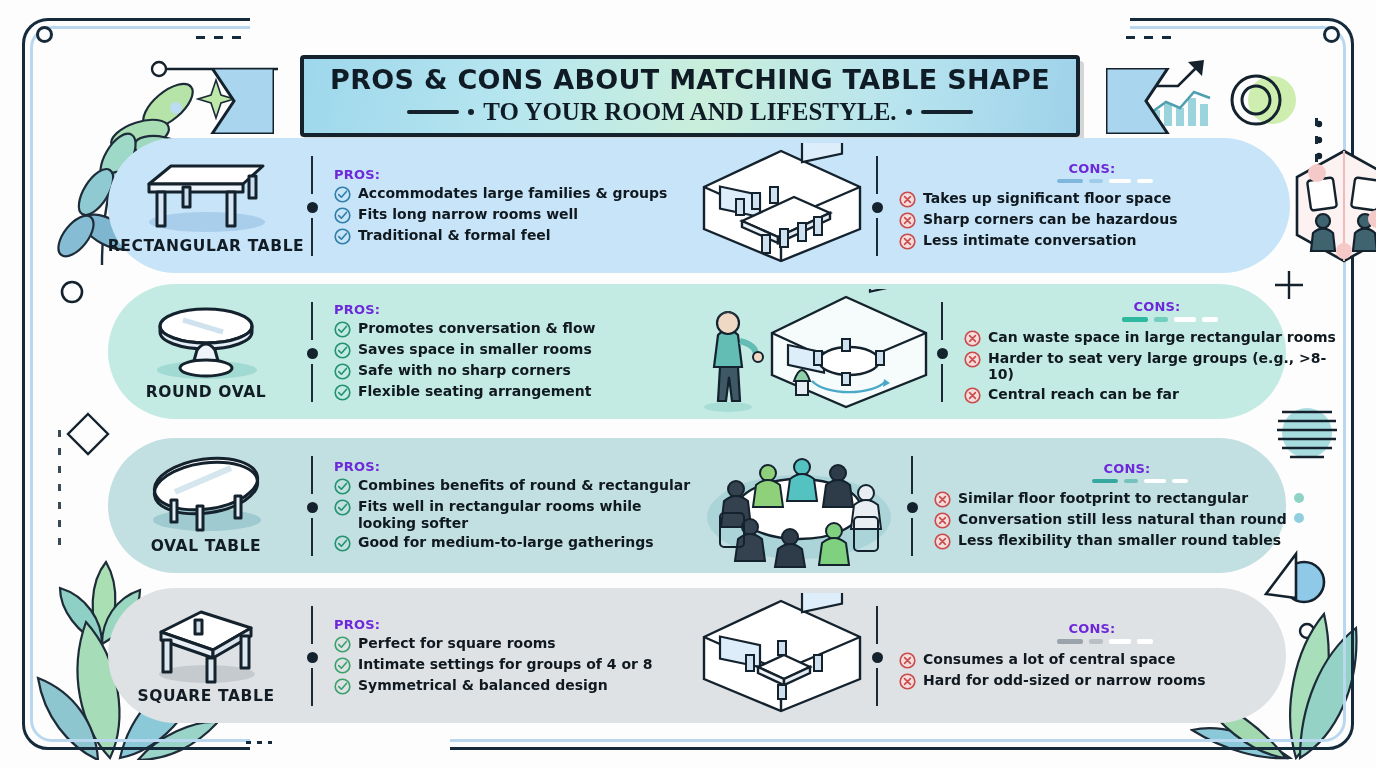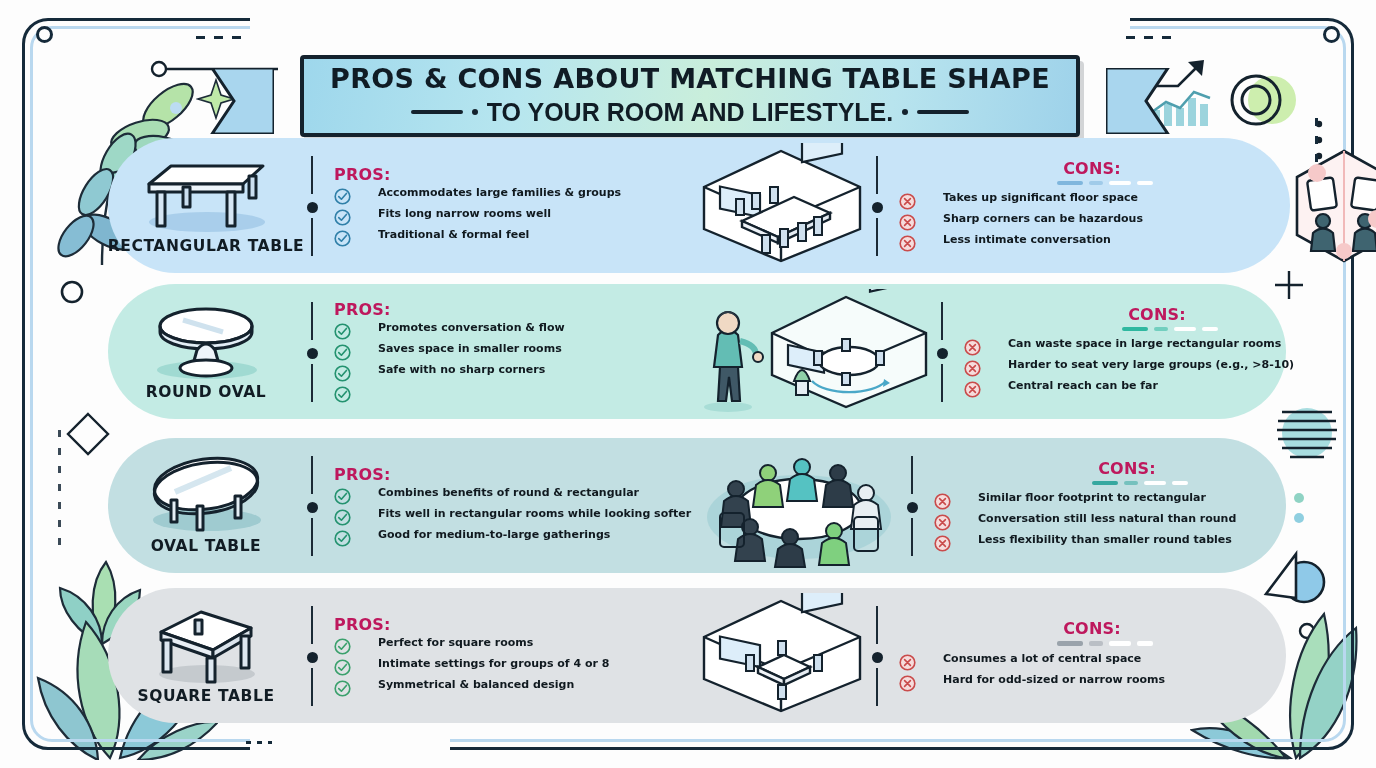--- a/index.html
+++ b/index.html
@@ -75,21 +75,21 @@
   .banner-line1 {
     font-size: 27px; font-weight: bold; letter-spacing: 0.3px;
     color: #101c25; white-space: nowrap; line-height: 1.05;
     font-family: "DejaVu Sans", sans-serif;
   }
   .banner-line2-row { display: flex; align-items: center; gap: 9px; margin-top: 4px; }
   .banner-rule { width: 52px; height: 4px; background: #14222d; border-radius: 2px; }
   .banner-dot { width: 6px; height: 6px; background: #14222d; border-radius: 50%; }
   .banner-line2 {
     font-size: 25px; font-weight: bold; color: #101c25; white-space: nowrap;
-    font-family: Liberation Sans, sans-serif;
+    font-family: Liberation Serif, serif;
   }
   .banner-shadow-l, .banner-shadow-r {
     position: absolute; top: 86px; width: 62px; height: 14px; background: #1b2a36;
   }
   .banner-shadow-l { left: 42px; }
   .banner-shadow-r { right: 42px; }
 
   
   .row {
     position: absolute; left: 108px; width: 1182px; height: 135px;
@@ -122,34 +122,33 @@
   .divider .seg.bot { bottom: 0; height: 38px; }
   .divider .bullet {
     position: absolute; left: 2.5px; top: 46px;
     width: 11px; height: 11px; border-radius: 50%; background: #14222d;
   }
 
   .listcol { flex: 0 0 auto; padding-left: 14px; }
   .listcol.pros { width: 374px; }
   .listcol.cons { width: 400px; }
   .col-head {
-    font-size: 16px; font-weight: bold; color: #be185d;
+    font-size: 13px; font-weight: bold; color: #6d28d9;
     margin-bottom: 3px; letter-spacing: 0.2px;
     font-family: "DejaVu Sans", sans-serif;
   }
   .cons-head-row { display: flex; align-items: center; flex-direction: column; }
   .cons-dashes { display: flex; align-items: center; gap: 6px; margin-left: 26px; margin-bottom: 4px;}
   .cons-dashes i { display: block; height: 4.5px; border-radius: 2px; }
 
   .item { display: flex; align-items: flex-start; gap: 7px; margin-top: 3px; }
   .item .mark { flex: 0 0 auto; margin-top: 1px; }
   .item .txt {
-    font-size: 11px; font-weight: 600; color: #10191f; line-height: 1.18;
+    font-size: 14px; font-weight: 600; color: #10191f; line-height: 1.18;
     font-family: "DejaVu Sans", sans-serif;
-    margin-left: 20px;
   }
 
   .mid-art { flex: 1 1 auto; height: 125px; position: relative; display:flex; align-items:center; justify-content:center; }
   .right-art { width: 118px; height: 120px; flex: 0 0 auto; display:flex; align-items:center; justify-content:center; }
 
   
   .deco { position: absolute; pointer-events: none; }
 </style>
 </head>
 <body>
@@ -486,20 +485,21 @@
             </span>
        <span class="txt">Safe with no sharp corners</span>
      </div>
           <div class="item">
        <span class="mark">
               <svg style="width:17px;height:17px;display:block" viewBox="0 0 20 20">
     <circle cx="10" cy="10" r="8.6" fill="none" stroke="#23926f" stroke-width="1.9"></circle>
     <path d="M5.6 10.2 L8.7 13.2 L14.6 6.4" fill="none" stroke="#23926f" stroke-width="1.9" stroke-linecap="round" stroke-linejoin="round"></path>
   </svg>
             </span>
+       <span class="txt">Flexible seating arrangement</span>
      </div>
     </div>
     <div class="mid-art">
           <svg style="width:240px;height:125px" viewBox="0 0 240 125">
       <g>
         <ellipse cx="34" cy="118" rx="24" ry="5" fill="#a8ddd6"></ellipse>
         <path d="M24 46 q10 -10 20 0 l4 32 h-28 Z" fill="#63bdb4" stroke="#14222d" stroke-width="2.2"></path>
         <circle cx="34" cy="34" r="11" fill="#f0d9c4" stroke="#14222d" stroke-width="2.2"></circle>
         <path d="M23 31 q11 -14 22 0 q-5 -9 -11 -9 q-7 0 -11 9Z" fill="#2c3a45"></path>
         <path d="M26 78 l-2 34 h8 l3 -24 l3 24 h8 l-2 -34 Z" fill="#3f5866" stroke="#14222d" stroke-width="2.2"></path>

